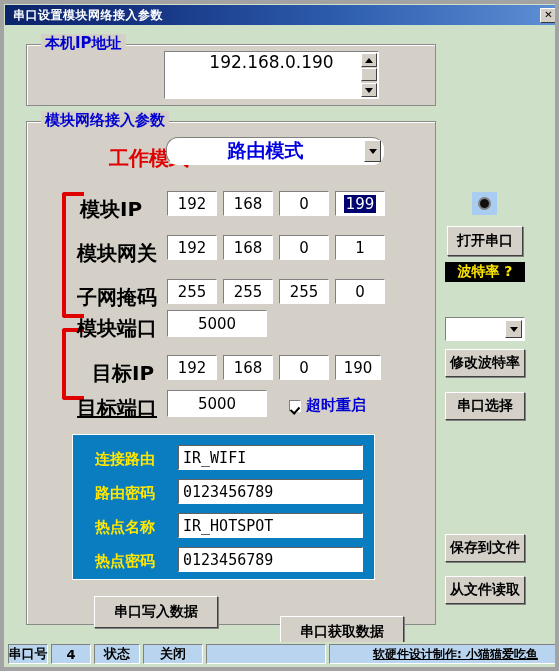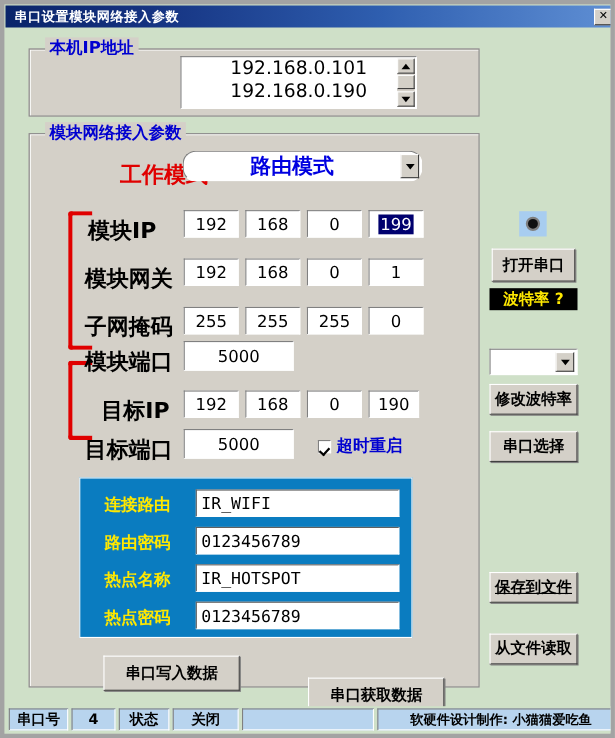--- a/index.html
+++ b/index.html
@@ -368,39 +368,39 @@
     justify-content: center;
     font-size: 13px;
     font-weight: bold;
     color: #000;
     white-space: nowrap;
   }
   .sb-credit {
     justify-content: flex-end;
     padding-right: 18px;
     font-size: 12px;
+    text-decoration: underline;
   }
 </style>
 </head>
 <body>
 
 <div id="app">
 
   <div class="titlebar">
     <span class="titlebar-text">串口设置模块网络接入参数</span>
     <span class="titlebar-spacer"></span>
     <div class="close-btn">✕</div>
   </div>
 
   <div class="groupbox" style="left:22px; top:40px; width:410px; height:62px;">
     <span class="group-legend">本机IP地址</span>
   </div>
 
   <div class="listbox" style="left:160px; top:47px; width:215px; height:48px;">
-    <div class="listbox-item">192.168.0.101</div>
     <div class="listbox-item">192.168.0.190</div>
     <div class="sbar">
       <div class="strack"></div>
       <div class="sbtn up">
           <span class="arrow-up"></span>
         </div>
       <div class="sthumb"></div>
       <div class="sbtn down">
           <span class="arrow-dn"></span>
         </div>
@@ -444,21 +444,21 @@
 
   <span class="lbl" style="left:73px; top:311px;">模块端口</span>
   <div class="field center" style="left:163px; top:306px; width:100px; height:27px;">5000</div>
 
   <span class="lbl" style="left:88px; top:356px;">目标IP</span>
   <div class="field center" style="left:163px; top:351px; width:50px; height:25px;">192</div>
   <div class="field center" style="left:219px; top:351px; width:50px; height:25px;">168</div>
   <div class="field center" style="left:275px; top:351px; width:50px; height:25px;">0</div>
   <div class="field center" style="left:331px; top:351px; width:46px; height:25px;">190</div>
 
-  <span class="lbl" style="left:73px; top:391px;">目标端口</span>
+  <span class="lbl" style="left:73px; top:391px;text-decoration:underline;">目标端口</span>
   <div class="field center" style="left:163px; top:386px; width:100px; height:27px;">5000</div>
 
   <div class="cbox-wrap" style="left:285px; top:392px;">
     <span class="cbox checked"></span>
     <span class="cbox-label">超时重启</span>
   </div>
 
   <div class="wifi-panel" style="left:68px; top:430px; width:303px; height:146px;">
 
     <span class="wifi-lbl" style="left:22px; top:15px;">连接路由</span>
@@ -490,26 +490,26 @@
     <span class="combo-arrow">
         <span class="arrow-dn"></span>
       </span>
   </div>
 
   <div class="btn" style="left:441px; top:345px; width:80px; height:28px;">修改波特率</div>
 
   <div class="btn" style="left:441px; top:388px; width:80px; height:28px;">串口选择</div>
 
 
-  <div class="btn" style="left:441px; top:516px; width:80px; height:28px;text-decoration:underline;">保存到文件</div>
+  <div class="btn" style="left:441px; top:530px; width:80px; height:28px;">保存到文件</div>
 
   <div class="btn" style="left:441px; top:572px; width:80px; height:28px;">从文件读取</div>
 
   <div class="statusbar">
-    <div class="sb-cell" style="width:54px;">串口号</div>
+    <div class="sb-cell" style="width:40px;">串口号</div>
     <div class="sb-cell" style="width:40px;">4</div>
     <div class="sb-cell" style="width:46px;">状态</div>
     <div class="sb-cell" style="width:60px;">关闭</div>
     <div class="sb-cell" style="width:120px;"></div>
     <div class="sb-cell sb-credit" style="flex:1 1 auto; margin-right:3px;">软硬件设计制作:  小猫猫爱吃鱼</div>
   </div>
 
 </div>
 
 </body></html>

